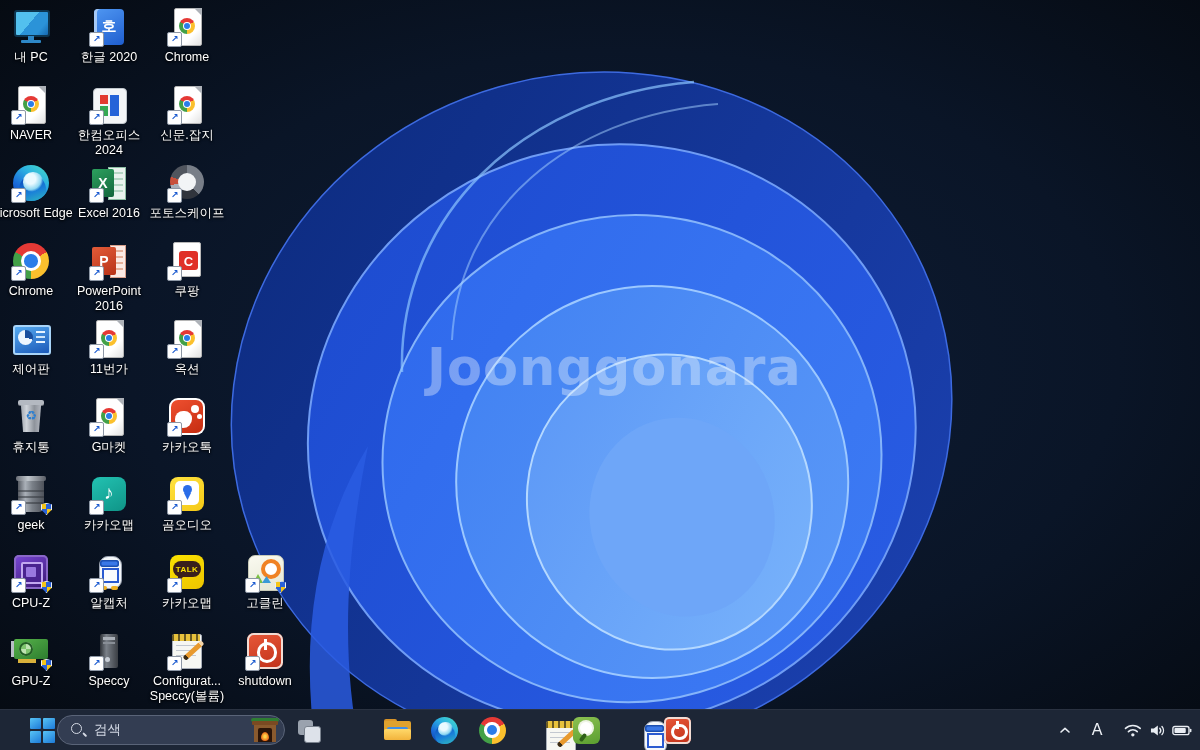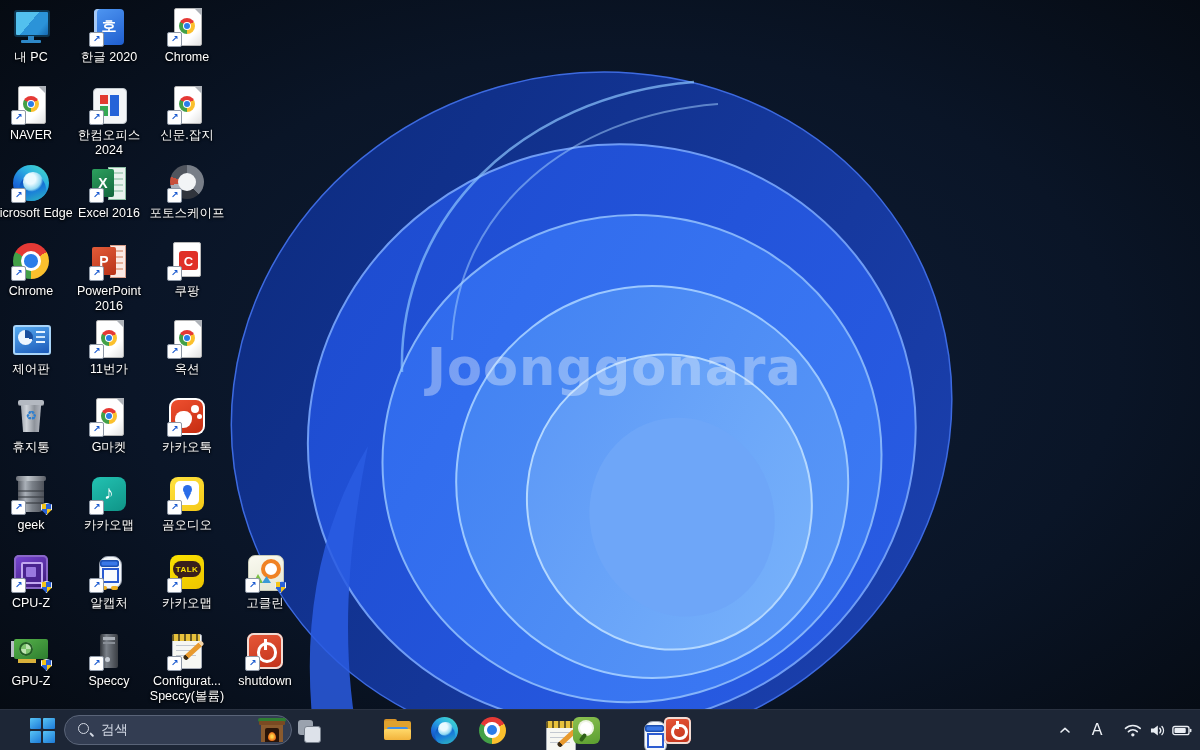--- a/index.html
+++ b/index.html
@@ -176,21 +176,21 @@
 
   .ic-pwr .p{left:4px;top:3px;width:36px;height:36px;}
 
   
   #taskbar{position:absolute;left:0;bottom:0;width:1200px;height:40px;background:#1d2636;
     border-top:1px solid rgba(255,255,255,.06);z-index:5;}
   .tbtn{position:absolute;top:2px;width:36px;height:36px;display:flex;align-items:center;justify-content:center;
     background:transparent;border:none;border-radius:6px;cursor:pointer;padding:0;}
   .winlogo{width:25px;height:25px;display:grid;grid-template:1fr 1fr/1fr 1fr;gap:2px;}
   .winlogo i{display:block;background:linear-gradient(145deg,#58c4f5,#1d7ad8);border-radius:1px;}
-  .searchbox{position:absolute;left:64px;top:5px;width:228px;height:30px;border-radius:15px;
+  .searchbox{position:absolute;left:57px;top:5px;width:228px;height:30px;border-radius:15px;
     background:#333d52;border:1px solid #5a6478;display:flex;align-items:center;cursor:text;box-sizing:border-box;justify-content:space-between;}
   .mag{margin-left:13px;position:relative;width:15px;height:15px;flex:0 0 15px;}
   .mag .mc{left:0;top:0;width:9px;height:9px;border:1.8px solid #d5dae4;border-radius:50%;}
   .mag .mh{left:10.5px;top:10px;width:1.8px;height:5px;background:#d5dae4;border-radius:1px;
     transform:rotate(-45deg);transform-origin:top;}
   .stext{margin-left:8px;color:#d0d6e2;font-size:13.5px;}
   .fp{margin-left:auto;margin-right:6px;position:relative;width:26px;height:25px;flex:0 0 26px;cursor:pointer;}
   .fp .gar{left:-1px;top:0;width:28px;height:4px;background:#2f7d33;border-radius:2px;}
   .fp .mant{left:0;top:3px;width:26px;height:4px;background:#7a4a22;border-radius:1px;}
   .fp .bod{left:2px;top:7px;width:22px;height:17px;background:#8a5a2e;}

